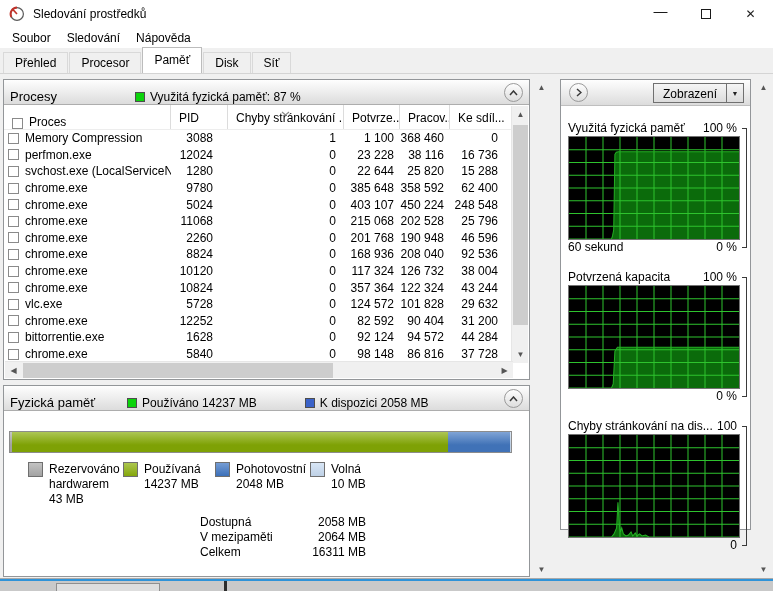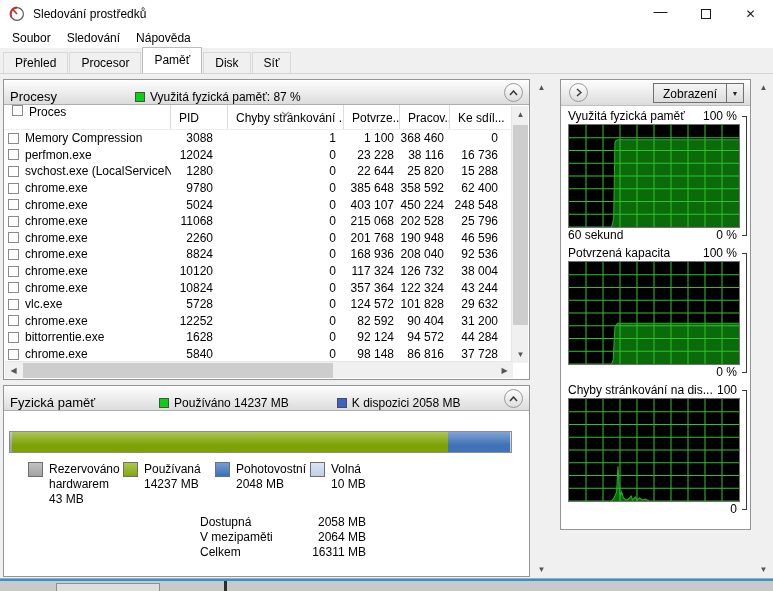--- a/index.html
+++ b/index.html
@@ -28,21 +28,21 @@
   .sec-header{height:25px;background:linear-gradient(#fefefe,#dcdcdc);border-bottom:1px solid #adadad;display:flex;align-items:flex-end;position:relative}
   .sec-title{font-size:13px;margin-left:6px}
   .hdr-status{display:flex;align-items:center;margin-left:0}
   .hdr-swatch{width:10px;height:10px;border:1px solid #4d4d4d;margin-right:5px;flex:none}
   .collapse-btn{position:absolute;right:6px;top:3px;width:19px;height:19px;border:1px solid #9a9a9a;border-radius:50%;background:linear-gradient(#fdfdfd,#dedede);display:flex;align-items:center;justify-content:center}
 
   
   #sec-processes{left:3px;top:5px;width:527px;height:301px}
   .thead{display:flex;height:25px;position:relative;border-bottom:1px solid #ededed;width:508px}
   .th{border-right:1px solid #dcdcdc;display:flex;align-items:flex-end;padding:0 0 4px 8px;position:relative;white-space:nowrap;overflow:hidden}
-  .th.c-name{padding-left:4px;align-items:flex-start;padding-bottom:0}
+  .th.c-name{padding-left:4px;align-items:flex-end;padding-bottom:0}
   .sort-glyph{position:absolute;top:0;left:50%;margin-left:-5px}
   .rows{width:508px;height:232px;overflow:hidden}
   .row{display:flex;height:16.6px;align-items:center}
   .cell{white-space:nowrap;overflow:hidden}
   .c-name{width:167px;display:flex;align-items:center}
   .c-pid{width:57px;text-align:right;padding-right:15px}
   .c-faults{width:116px;text-align:right;padding-right:8px}
   .c-commit{width:56px;text-align:right;padding-right:6px}
   .c-working{width:50px;text-align:right;padding-right:6px}
   .c-share{width:58px;text-align:right;padding-right:10px}
@@ -75,21 +75,21 @@
   .stats{position:absolute;left:196px;top:129px;width:166px}
   .stat-row{display:flex;justify-content:space-between;height:15px;line-height:15px}
 
   
   .rpanel{position:absolute;left:560px;top:5px;width:191px;height:451px;background:#fff;border:1px solid #939699}
   .rpanel-header{height:26px;background:linear-gradient(#fefefe,#dcdcdc);border-bottom:1px solid #bfbfbf;position:relative}
   .expand-btn{position:absolute;left:8px;top:3px;width:19px;height:19px;border:1px solid #9a9a9a;border-radius:50%;background:linear-gradient(#fdfdfd,#dedede);display:flex;align-items:center;justify-content:center}
   .views-btn{position:absolute;right:6px;top:3px;height:20px;display:flex;border:1px solid #707070;background:linear-gradient(#f5f5f5,#dcdcdc)}
   .views-label{padding:3px 9px 0 9px}
   .views-arrow{width:17px;border-left:1px solid #707070;display:flex;align-items:center;justify-content:center;font-size:7px;color:#222}
-  .chart-block{position:relative;margin-top:3px}
+  .chart-block{position:relative;margin-top:15px}
   .chart-toprow,.chart-botrow{display:flex;justify-content:space-between;height:15px;line-height:15px;padding:0 13px 0 7px}
   .chart-plot{margin-left:7px;width:172px;height:104px;background:#000;border:1px solid #737373;position:relative}
   .chart-plot svg{position:absolute;left:0;top:0;width:100%;height:100%;display:block}
   .bracket{position:absolute;right:3px;top:7px;bottom:7px;width:5px;border-top:1px solid #3a3a3a;border-right:1px solid #3a3a3a;border-bottom:1px solid #3a3a3a}
 
   
   .taskbar{position:absolute;left:0;top:579px;width:773px;height:12px;background:#c9c9c9;border-top:2px solid #2f93d8}
   .tb-btn{position:absolute;left:56px;top:2px;width:104px;height:9px;background:#dedede;border:1px solid #8f8f8f}
   .tb-sep{position:absolute;left:224px;top:0;width:3px;height:10px;background:#2c2c2c}
 </style>
@@ -352,21 +352,21 @@
     <div class="sb" id="tbl-hscroll">
       <div class="sb-arrow" style="left:0">◀</div>
       <div class="sb-thumb" style="left:18px;top:1px;height:15px;width:310px"></div>
       <div class="sb-arrow" style="right:0">▶</div>
     </div>
   </div>
 
   <div class="section" id="sec-memory">
     <div class="sec-header">
       <span class="sec-title">Fyzická paměť</span>
-      <span class="hdr-status" style="margin-left:64px">
+      <span class="hdr-status" style="margin-left:32px">
         <span class="hdr-swatch" style="background-color: rgb(11, 211, 11);"></span>
         <span>Používáno 14237 MB</span>
       </span>
       <span class="hdr-status" style="margin-left:48px">
         <span class="hdr-swatch" style="background-color: rgb(58, 98, 200);"></span>
         <span>K dispozici 2058 MB</span>
       </span>
       <div class="collapse-btn">
         <svg width="9" height="6">
             <polyline points="1,5 4.5,1 8,5" fill="none" stroke="#3a3a3a" stroke-width="1.5"></polyline>

